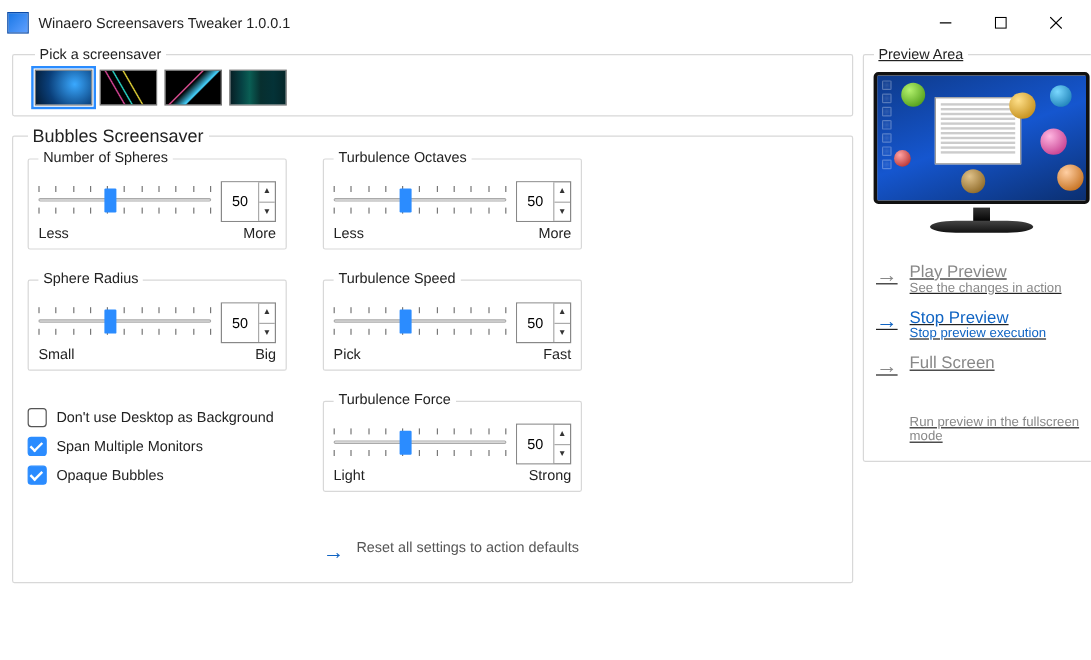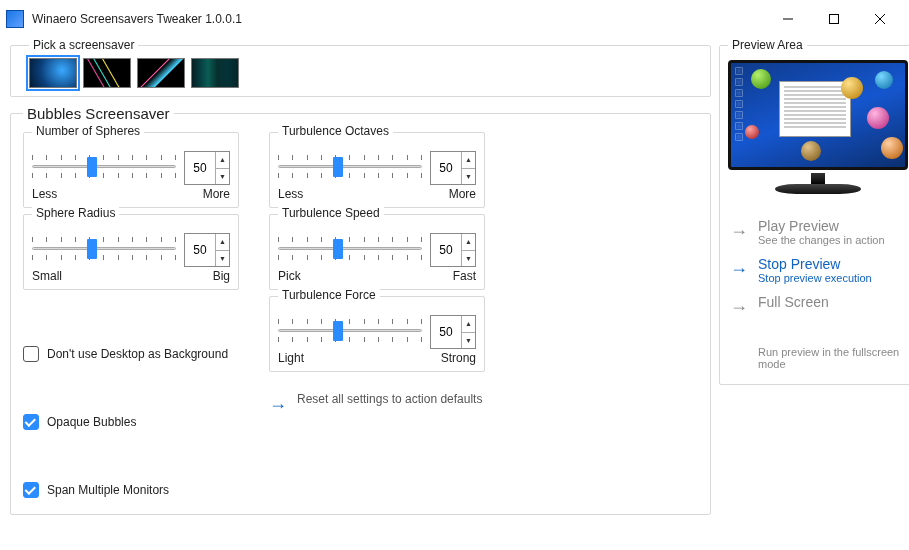--- a/index.html
+++ b/index.html
@@ -28,21 +28,21 @@
 .thumb.ribbons .thumb-inner::before { content: ""; position: absolute; inset: 0; background: linear-gradient(60deg, transparent 30%, #e94aa3 32%, transparent 34%, transparent 40%, #2ae6d6 42%, transparent 44%, transparent 54%, #f4e23a 56%, transparent 58%); }
 .thumb.mystify .thumb-inner { background: #000; }
 .thumb.mystify .thumb-inner::before { content: ""; position: absolute; inset: 0; background: linear-gradient(135deg, transparent 40%, #ff5aa8 42%, transparent 44%, #46d3ff 60%, transparent 62%); }
 .thumb.aurora .thumb-inner { background: linear-gradient(90deg,#071f25 0%, #064143 20%, #0a5e54 35%, #072f2f 55%, #043237 78%, #052629 100%); }
 
 fieldset.settings-group { border: 1px solid #d8d8d8; border-radius: 2px; padding: 10px 12px 16px 12px; }
 fieldset.settings-group legend { font-size: 15px; padding: 0 4px; }
 
 .grid { display: flex; flex-wrap: wrap; gap: 12px 30px; }
 
-.column { display: flex; flex-direction: column; gap: 6px; }
+.column { display: flex; flex-direction: column; gap: 25px; }
 
 .slider-block { border: 1px solid #d8d8d8; border-radius: 2px; padding: 4px 8px 6px 8px; width: 216px; position: relative; }
 .slider-block .sb-legend { position: absolute; top: -9px; left: 8px; background: #fff; padding: 0 4px; font-size: 12px; }
 
 .slider-row { display: flex; align-items: center; gap: 8px; margin-top: 14px; }
 .slider-wrap { flex: 1; position: relative; height: 30px; }
 
 .track { position: absolute; left: 0; right: 0; top: 12px; height: 3px; background: linear-gradient(#cfcfcf,#e7e7e7); border: 1px solid #aaa; border-radius: 2px; }
 .ticks { position: absolute; left: 0; right: 0; top: 2px; height: 6px; display: flex; justify-content: space-between; }
 .ticks span { width: 1px; height: 5px; background: #777; }
@@ -51,31 +51,31 @@
 
 .spin { display: flex; align-items: stretch; border: 1px solid #888; height: 34px; background: #fff; }
 .spin input { width: 30px; border: none; text-align: center; font-size: 12px; outline: none; }
 .spin .arrows { display: flex; flex-direction: column; width: 14px; border-left: 1px solid #aaa; }
 .spin .arrows div { flex: 1; display: flex; align-items: center; justify-content: center; font-size: 7px; line-height: 1; cursor: pointer; color: #333; }
 .spin .arrows div:first-child { border-bottom: 1px solid #aaa; }
 
 .minmax { display: flex; justify-content: space-between; font-size: 12px; margin-top: 2px; }
 
 .checks { display: flex; flex-direction: column; gap: 8px; margin-top: 6px; }
-.check-row { display: flex; align-items: center; gap: 8px; font-size: 12px; cursor: pointer; margin-top: 44px; }
+.check-row { display: flex; align-items: center; gap: 8px; font-size: 12px; cursor: pointer; }
 .cbox { width: 16px; height: 16px; border: 1px solid #555; border-radius: 3px; display: flex; align-items: center; justify-content: center; }
 .cbox.checked { background: #2b8cff; border-color: #2b8cff; }
 .cbox.checked::after { content: ""; width: 8px; height: 4px; border-left: 2px solid #fff; border-bottom: 2px solid #fff; transform: rotate(-45deg) translate(0,-1px); }
 
 .reset-link { margin-top: 14px; display: flex; gap: 10px; align-items: flex-start; cursor: pointer; }
 .reset-link .arrow { color: #1064c3; font-size: 18px; line-height: 1; margin-top: 2px; }
 .reset-link .rtitle { color: #1064c3; font-size: 14px; }
 .reset-link .rdesc { color: #555; font-size: 12px; }
 
-.right { width: 180px; }
+.right { width: 180px; text-decoration: underline; }
 fieldset.preview-group { border: 1px solid #d8d8d8; border-radius: 2px; padding: 8px 8px 14px 8px; }
 fieldset.preview-group legend { font-size: 12px; padding: 0 4px; }
 
 .monitor { position: relative; width: 180px; height: 140px; margin: 0 auto 8px auto; }
 .screen { position: absolute; left: 0; right: 0; top: 0; height: 110px; background: linear-gradient(160deg,#0e3a8a 0%, #1556cf 50%, #0b2f70 100%); border: 3px solid #111; border-radius: 4px; overflow: hidden; }
 .screen .win { position: absolute; left: 48px; top: 18px; width: 72px; height: 56px; background: #fff; border: 1px solid #999; }
 .screen .win::before { content:""; position:absolute; left:4px; right:4px; top:4px; height:2px; background:#ccc; box-shadow: 0 4px 0 #ccc, 0 8px 0 #ccc, 0 12px 0 #ccc, 0 16px 0 #ccc, 0 20px 0 #ccc, 0 24px 0 #ccc, 0 28px 0 #ccc, 0 32px 0 #ccc, 0 36px 0 #ccc, 0 40px 0 #ccc; }
 .bubble { position: absolute; border-radius: 50%; }
 .b1 { width:20px; height:20px; left:20px; top:6px; background: radial-gradient(circle at 35% 30%, #b4f26e, #3a8a07); }
 .b2 { width:22px; height:22px; left:110px; top:14px; background: radial-gradient(circle at 35% 30%, #ffe08a, #b57b00); }
@@ -246,25 +246,25 @@
               </div>
           </div>
 
           <div class="checks">
             <label class="check-row">
                 <span class="cbox"></span>
                 <span>Don't use Desktop as Background</span>
               </label>
             <label class="check-row">
                 <span class="cbox checked"></span>
-                <span>Opaque Bubbles</span>
+                <span>Span Multiple Monitors</span>
               </label>
             <label class="check-row">
                 <span class="cbox checked"></span>
-                <span>Span Multiple Monitors</span>
+                <span>Opaque Bubbles</span>
               </label>
           </div>
         </div>
 
         <div class="column">
 
           <div class="slider-block">
             <div class="sb-legend">Turbulence Octaves</div>
             <div class="slider-row">
               <div class="slider-wrap">

